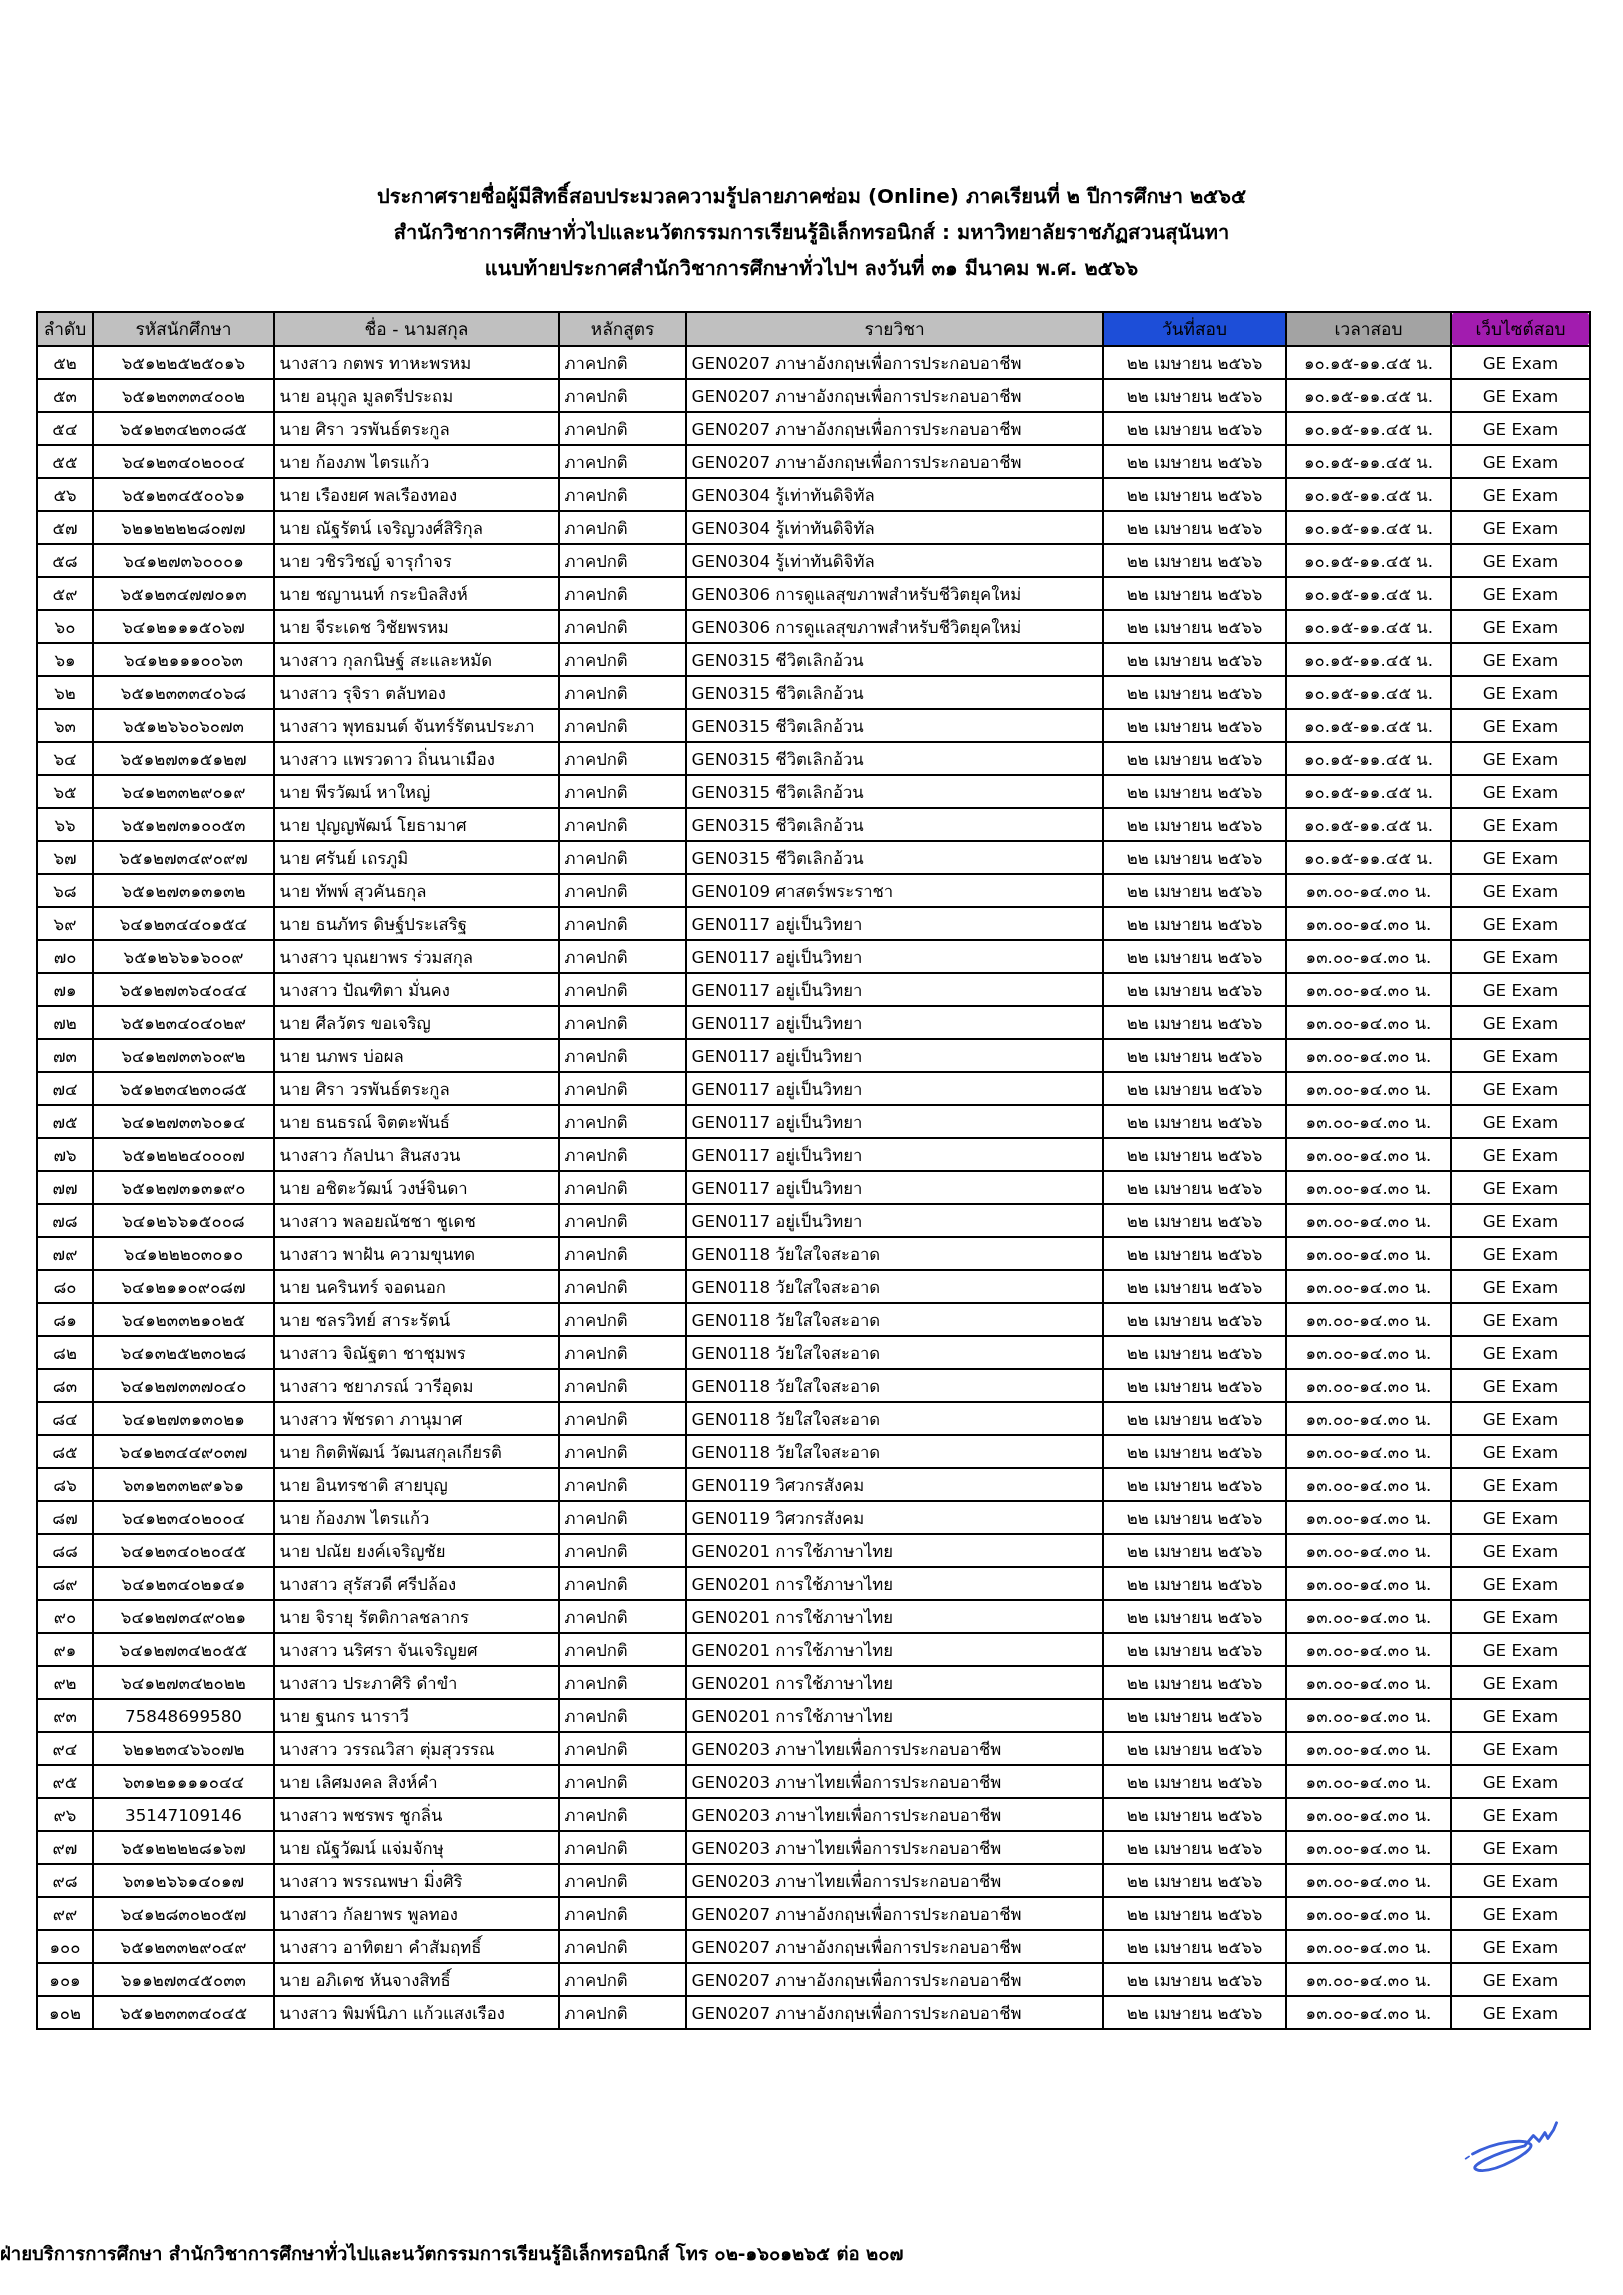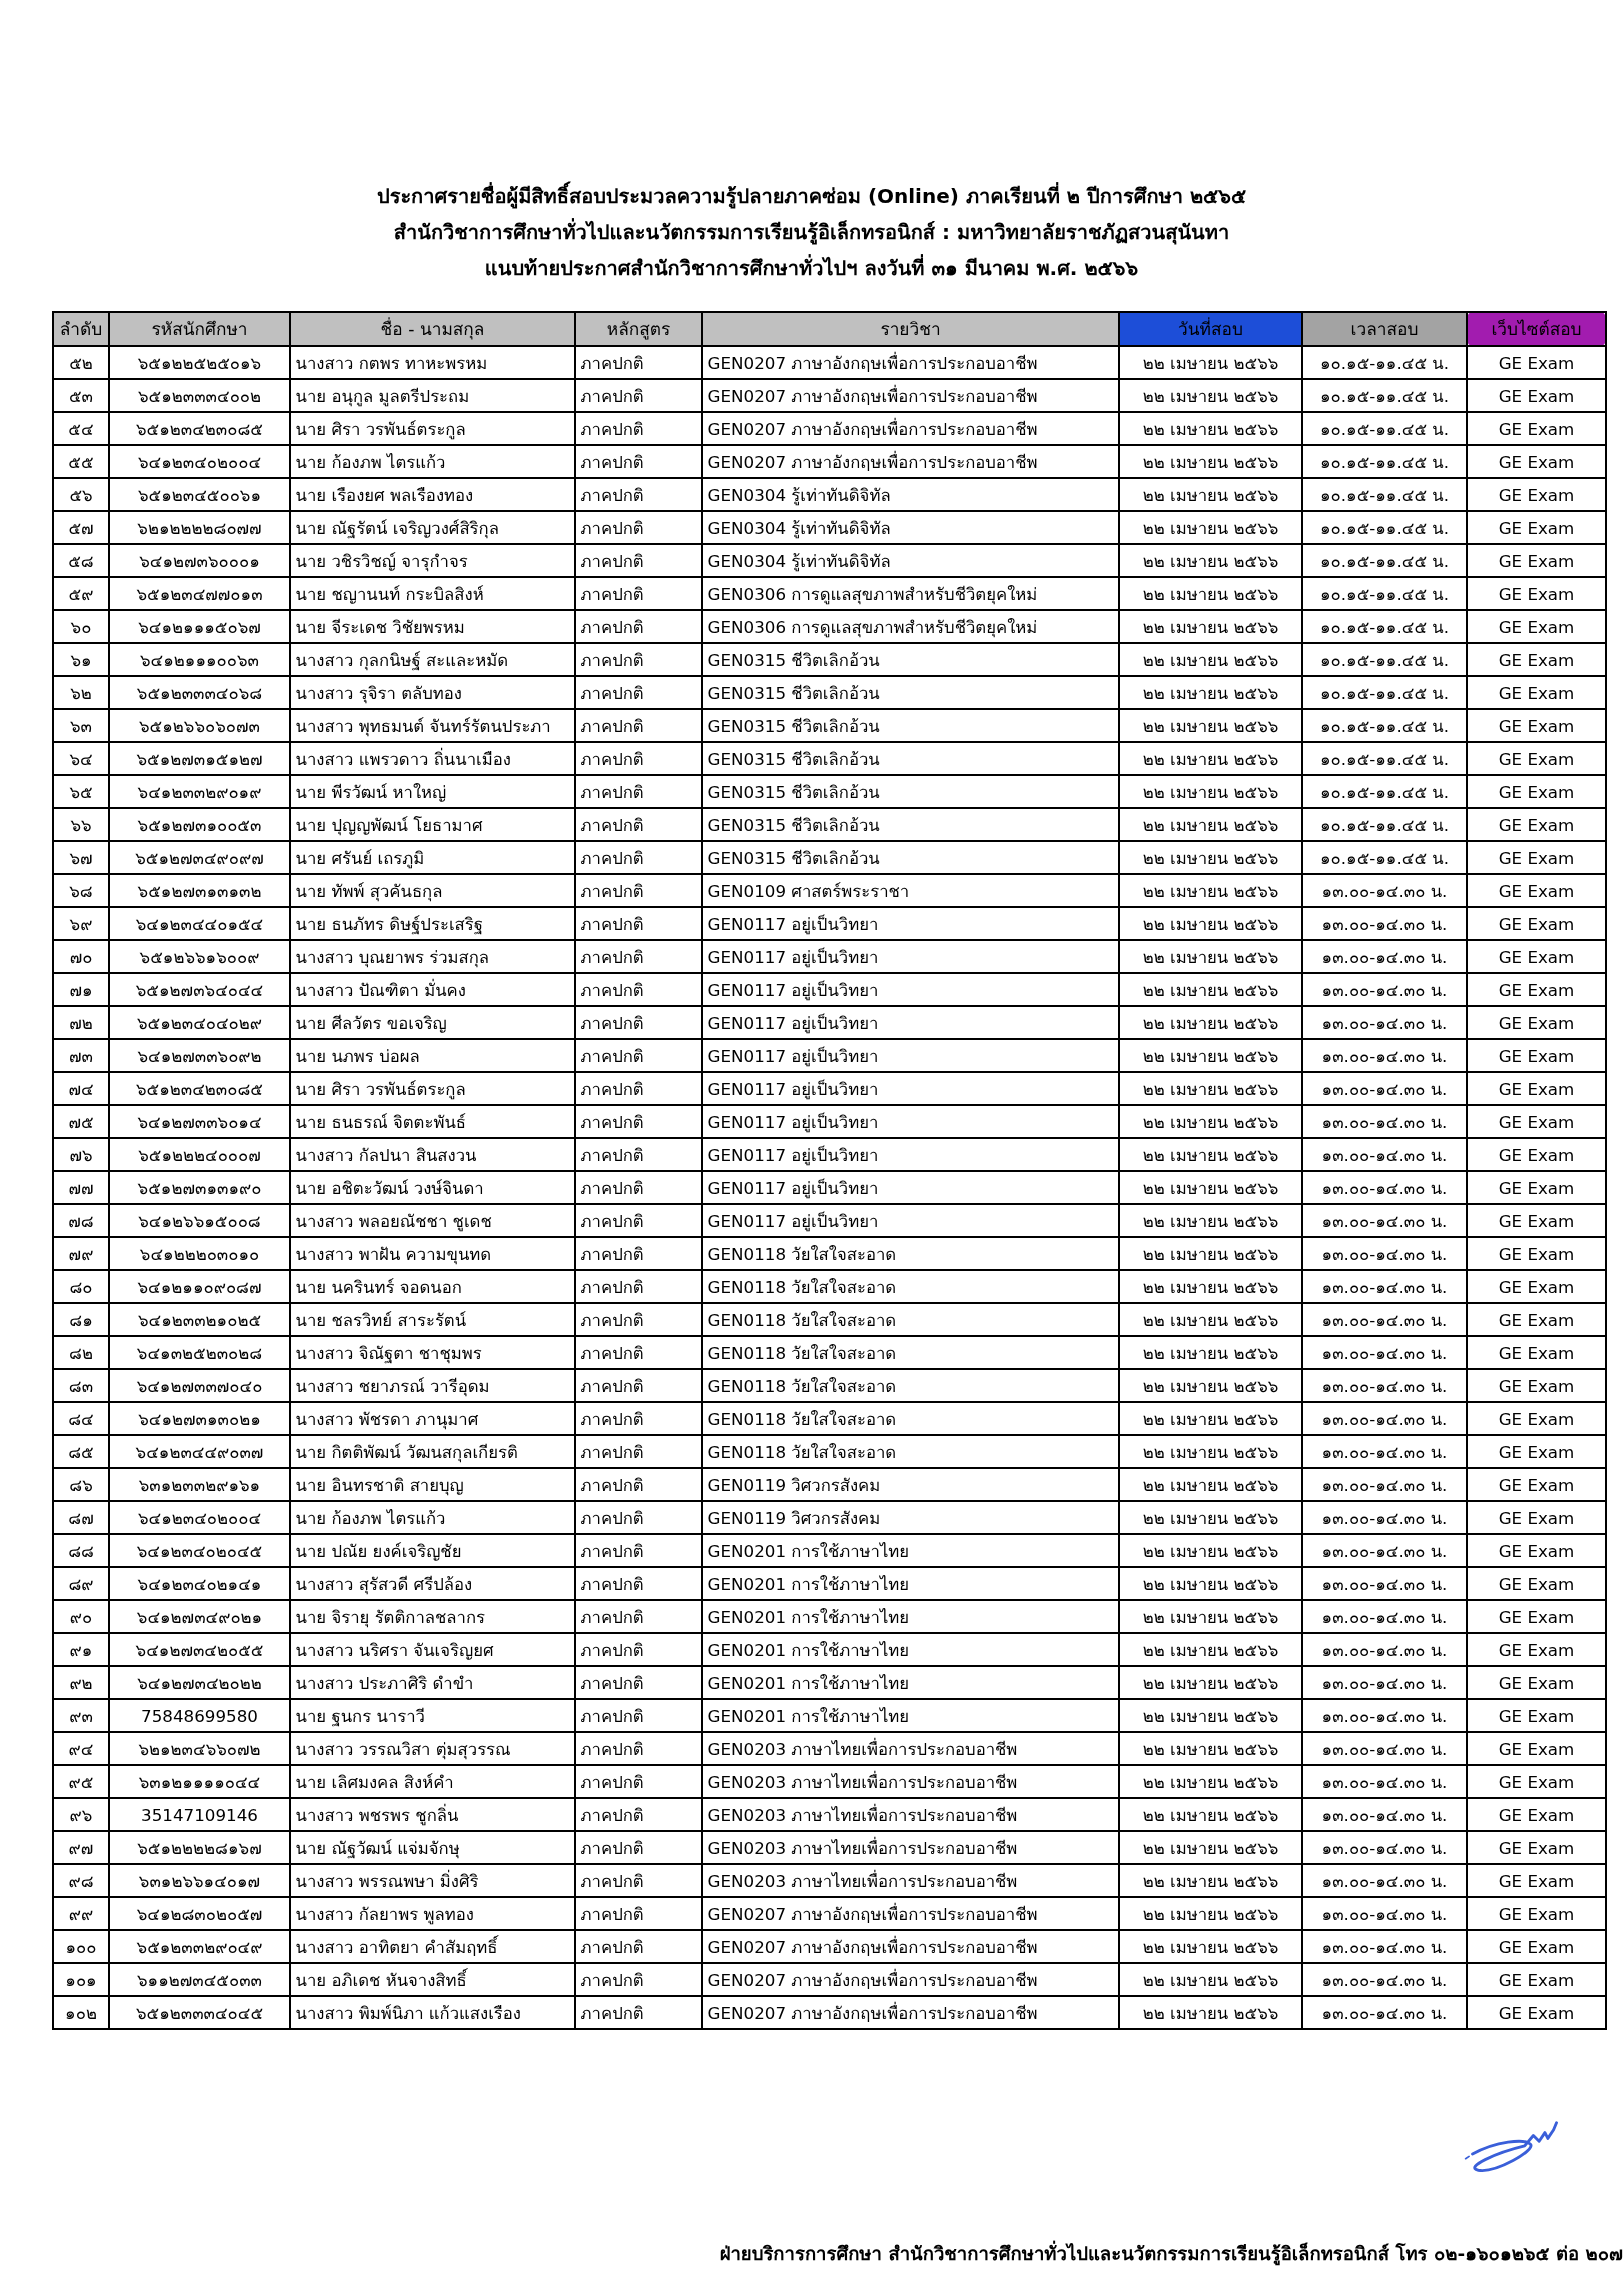--- a/index.html
+++ b/index.html
@@ -7,38 +7,38 @@
     width: 1623px; height: 2295px; position: relative; overflow: hidden;
     font-family: "DejaVu Sans", "Liberation Sans", sans-serif; color: #000;
   }
   .header {
     position: absolute; left: 0; top: 178px; width: 1623px; text-align: center;
   }
   .header .line {
     font-size: 20px; line-height: 36px; font-weight: bold; white-space: nowrap;
   }
   table.roster {
-    position: absolute; left: 52px; top: 311px; width: 1552px;
+    position: absolute; left: 36px; top: 311px; width: 1552px;
     border-collapse: collapse; table-layout: fixed;
   }
   table.roster th, table.roster td {
     border: 2.3px solid #000; padding: 0 4.6px; overflow: hidden; white-space: nowrap;
     font-size: 16.7px;
   }
   table.roster th {
     background: #c0c0c0; height: 32px; font-weight: normal; font-size: 17.3px; text-align: center;
   }
   table.roster td { height: 31px; }
   td.c-center { text-align: center; }
   td.c-left { text-align: left; }
   .sig {
     position: absolute; left: 1461px; top: 2118px; width: 110px; height: 64px;
   }
   .footer {
-    position: absolute; left: 0; top: 2239px; width: 1623px; text-align: right;
+    position: absolute; left: 0; top: 2239px; width: 1623px; text-align: left;
     font-size: 18.5px; font-weight: bold; white-space: nowrap;
   }
 </style>
 </head>
 <body>
 
 <div class="header">
   <div class="line">ประกาศรายชื่อผู้มีสิทธิ์สอบประมวลความรู้ปลายภาคซ่อม (Online) ภาคเรียนที่ ๒ ปีการศึกษา ๒๕๖๕</div>
   <div class="line">สำนักวิชาการศึกษาทั่วไปและนวัตกรรมการเรียนรู้อิเล็กทรอนิกส์ : มหาวิทยาลัยราชภัฏสวนสุนันทา</div>
   <div class="line">แนบท้ายประกาศสำนักวิชาการศึกษาทั่วไปฯ ลงวันที่ ๓๑ มีนาคม พ.ศ. ๒๕๖๖</div>

